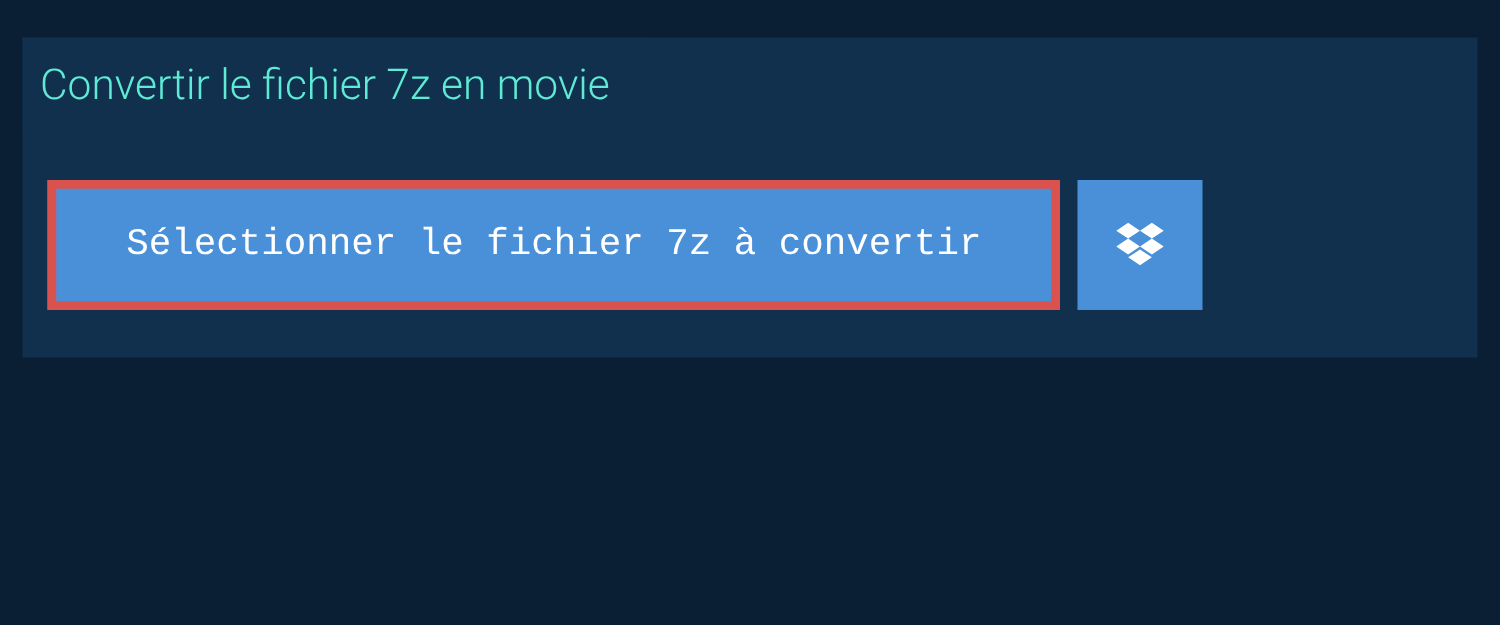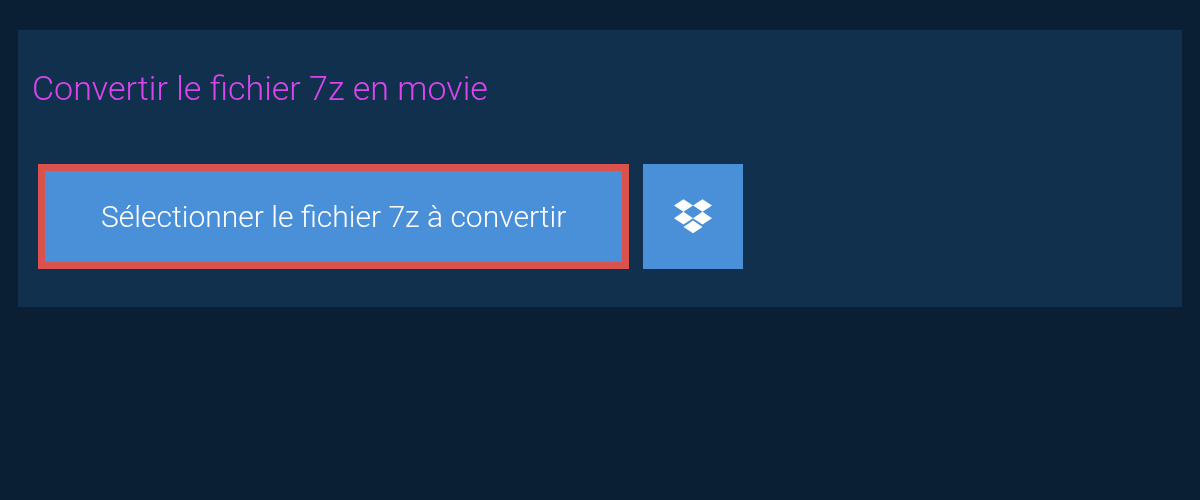--- a/index.html
+++ b/index.html
@@ -15,31 +15,31 @@
       overflow: hidden;
     }
     .panel {
       background: #11304d;
       margin: 30px 18px 0 18px;
       padding-bottom: 38px;
     }
     .title-bar {
       display: inline-block;
       padding: 18px 26px 18px 14px;
-      color: #d946ef;
+      color: #5eead4;
       font-size: 34px;
       font-weight: 300;
       background: #11304d;
-      margin-top: 20px;
     }
     .button-row {
       display: flex;
       gap: 14px;
       padding: 38px 0 0 20px;
       align-items: stretch;
+      font-family: Liberation Mono, monospace;
     }
     .select-button {
       background: #4a90d9;
       border: 7px solid #d9524e;
       color: #ffffff;
       font-size: 30px;
       font-weight: 300;
       padding: 28px 56px;
       cursor: pointer;
       display: inline-flex;

